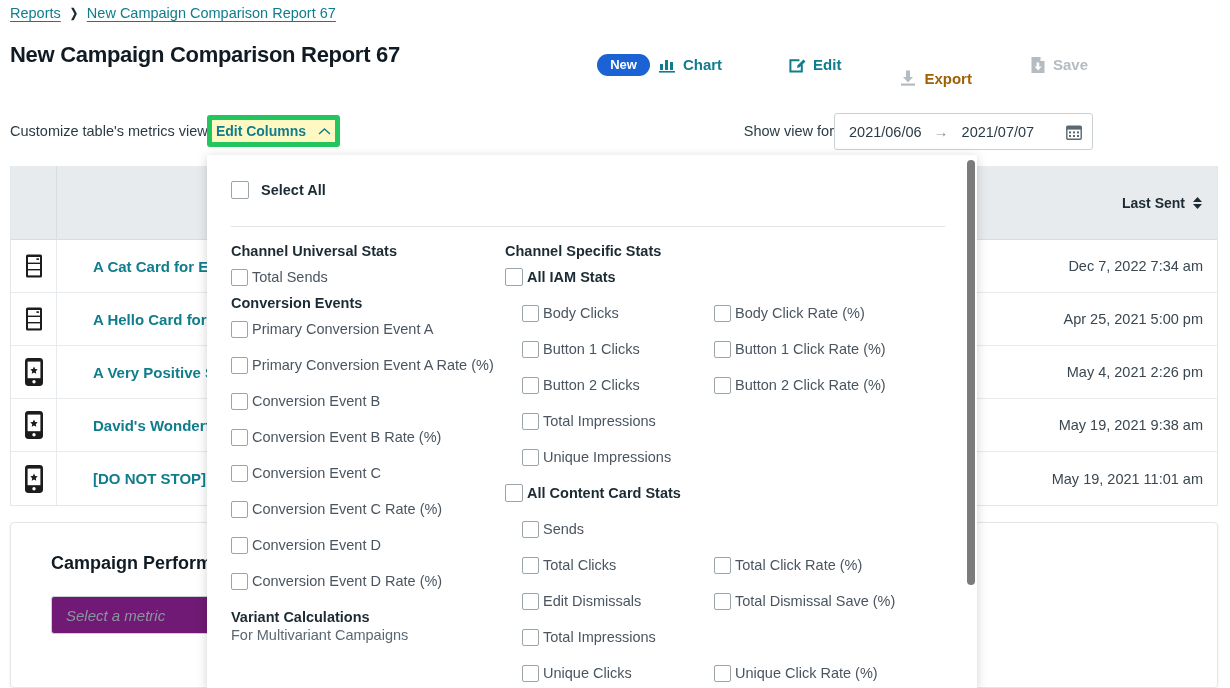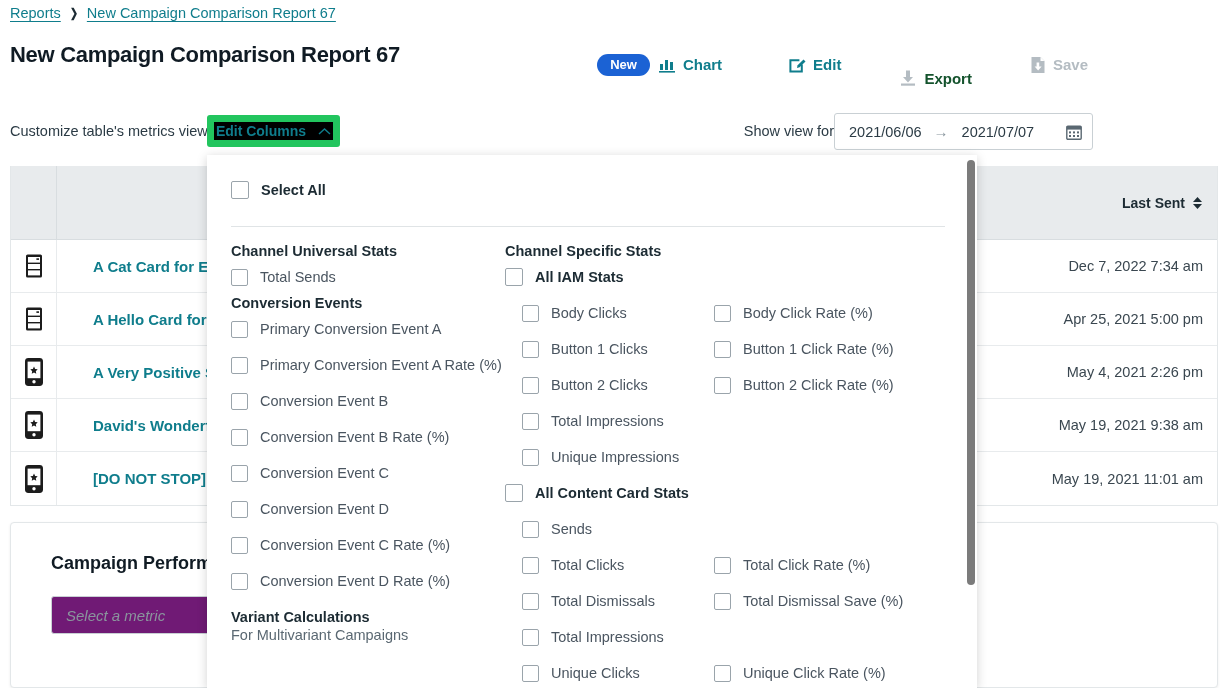--- a/index.html
+++ b/index.html
@@ -44,34 +44,34 @@
   }
   .badge-new {
     background: #1b62d4; color: #fff;
     font-size: 13px; font-weight: bold;
     border-radius: 11px; padding: 4px 13px 5px;
     line-height: 1;
     margin-left: 27px;
   }
   .tb-chart { color: #0f7d8c; margin-left: 9px; }
   .tb-edit  { color: #0f7d8c; margin-left: 66px; }
-  .tb-export{ color: #14532d; margin-left: 58px; cursor: default; margin-top: 27px; }
+  .tb-export{ color: #a16207; margin-left: 58px; cursor: default; margin-top: 27px; }
   .tb-save  { color: #b4bcc2; margin-left: 58px; cursor: default; }
   .ico { display: inline-flex; align-items: center; justify-content: center; }
 
   
   .controls-label {
     position: absolute; left: 10px; top: 123px;
     font-size: 14.5px; color: #2b3b45;
   }
   .edit-columns-btn {
     position: absolute; left: 207px; top: 115px;
     width: 133px; height: 32px;
-    border: 7px solid #22c55e; border-radius: 3px;
-    background: #000000; color: #0f7d8c;
+    border: 5px solid #22c55e; border-radius: 3px;
+    background: #fef9c3; color: #0f7d8c;
     font-size: 14px; font-weight: bold;
     display: flex; align-items: center; justify-content: center; gap: 12px;
     cursor: pointer; z-index: 30;
   }
 
   .showdata-label {
     position: absolute; right: 270px; top: 123px;
     font-size: 14.5px; color: #2b3b45; white-space: nowrap;
   }
   .daterange {
@@ -175,21 +175,21 @@
   }
 
   .cb {
     width: 17px; height: 17px; min-width: 17px;
     border: 1px solid #9aa4ab; border-radius: 2px; background: #fff;
     display: inline-block;
   }
   .cb-lg { width: 18px; height: 18px; min-width: 18px; }
 
   .opt {
-    display: flex; align-items: center; gap: 12px;
+    display: flex; align-items: center; gap: 4px;
     cursor: pointer;
   }
   .opt-label { font-size: 14.5px; color: #4a5560; white-space: nowrap; }
   .opt-label-bold { font-size: 14.5px; color: #1c2b33; font-weight: bold; }
   .sec-title {
     font-size: 14.5px; font-weight: bold; color: #1c2b33; white-space: nowrap;
   }
   .sec-sub { font-size: 14.5px; color: #5a6872; white-space: nowrap; }
 
   .col-left  { position: absolute; left: 24px; top: 88px; width: 265px; }
@@ -447,27 +447,27 @@
             </div>
             <div class="lrow">
               <div class="opt">
                 <span class="cb"></span>
                 <span class="opt-label">Conversion Event C</span>
               </div>
             </div>
             <div class="lrow">
               <div class="opt">
                 <span class="cb"></span>
+                <span class="opt-label">Conversion Event C Rate (%)</span>
+              </div>
+            </div>
+            <div class="lrow">
+              <div class="opt">
+                <span class="cb"></span>
                 <span class="opt-label">Conversion Event D</span>
-              </div>
-            </div>
-            <div class="lrow">
-              <div class="opt">
-                <span class="cb"></span>
-                <span class="opt-label">Conversion Event C Rate (%)</span>
               </div>
             </div>
             <div class="lrow">
               <div class="opt">
                 <span class="cb"></span>
                 <span class="opt-label">Conversion Event D Rate (%)</span>
               </div>
             </div>
           </div>
 
@@ -535,21 +535,21 @@
               <div class="opt indent">
                 <span class="cb"></span>
                 <span class="opt-label">Total Clicks</span>
               </div>
               <div class="opt">
                 <span class="cb"></span>
                 <span class="opt-label">Total Click Rate (%)</span>
               </div>
               <div class="opt indent">
                 <span class="cb"></span>
-                <span class="opt-label">Total Dismissals</span>
+                <span class="opt-label">Edit Dismissals</span>
               </div>
               <div class="opt">
                 <span class="cb"></span>
                 <span class="opt-label">Total Dismissal Save (%)</span>
               </div>
               <div class="opt indent">
                 <span class="cb"></span>
                 <span class="opt-label">Total Impressions</span>
               </div>
               <div></div>

